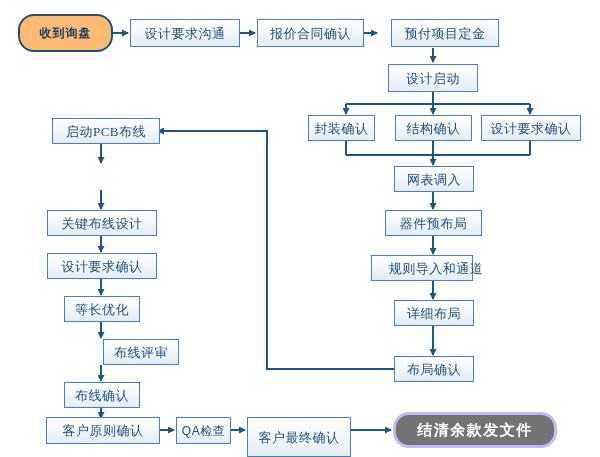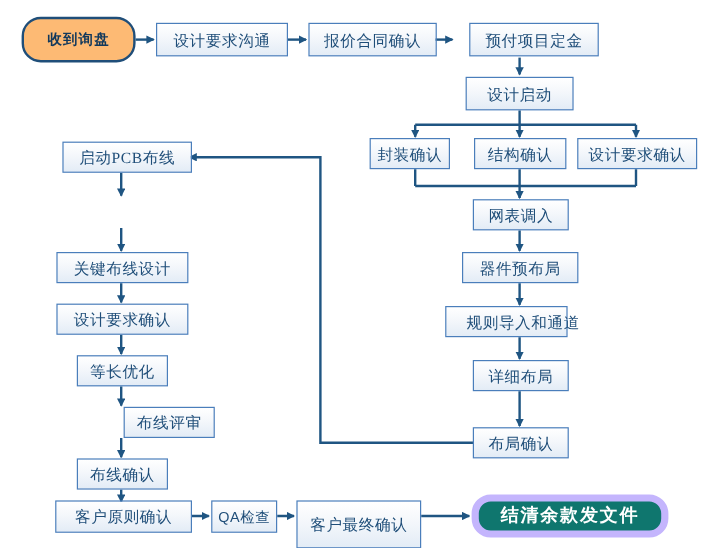--- a/index.html
+++ b/index.html
@@ -29,23 +29,23 @@
   .node.start{
     border:2px solid #1f4e79;
     border-radius:16px;
     background:#fdba74;
     font-weight:bold;
     font-size:12px;
     color:#12395c;
     letter-spacing:1px;
   }
   .node.end{
-    border:6px solid #c4b5fd;
+    border:3px solid #c4b5fd;
     border-radius:16px;
-    background:#0f766e;
+    background:#737373;
     color:#ffffff;
     font-weight:bold;
     font-size:15px;
     letter-spacing:1.5px;
   }
   .node.latin{font-family:"Liberation Sans","DejaVu Sans",sans-serif;font-size:12px;}
 </style>
 </head>
 <body>
 

